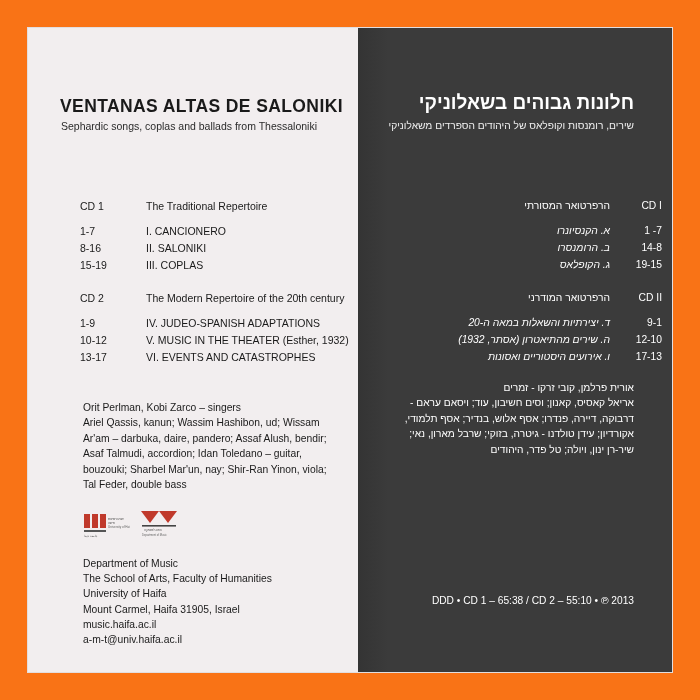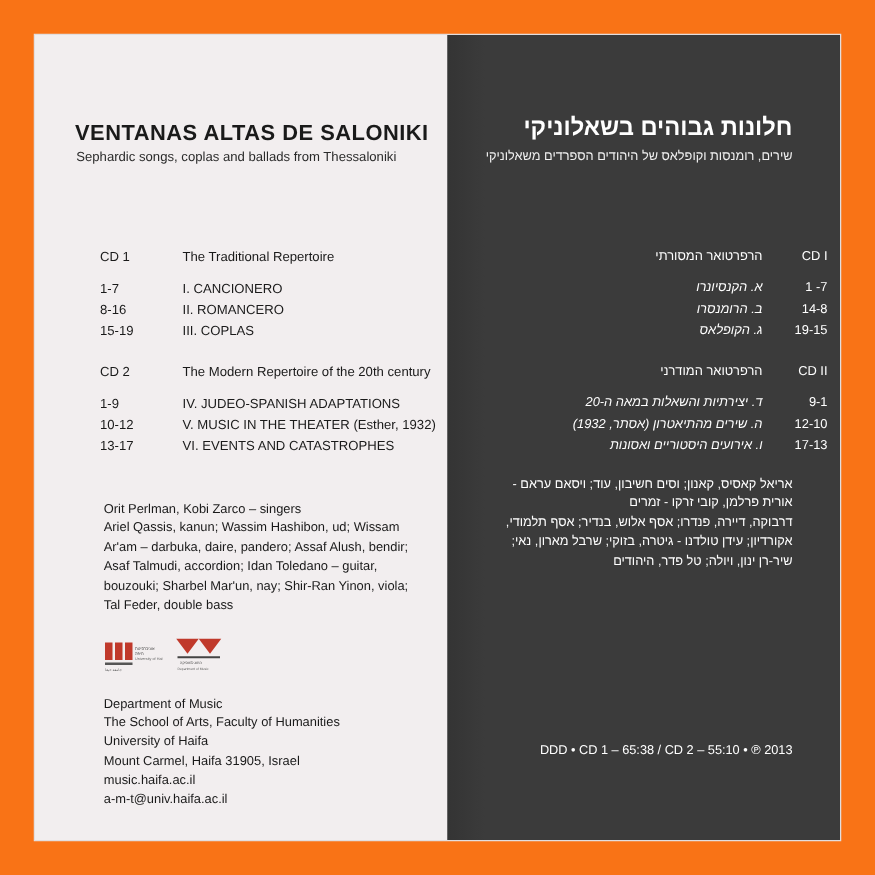--- a/index.html
+++ b/index.html
@@ -211,21 +211,21 @@
       <div class="cd-head" style="top:172px;">
         <span class="cd-label">CD 1</span>
         <span class="cd-title">The Traditional Repertoire</span>
       </div>
       <div class="track-row" style="top:197px;">
         <span class="trk-range">1-7</span>
         <span class="trk-name">I. CANCIONERO</span>
       </div>
       <div class="track-row" style="top:214px;">
         <span class="trk-range">8-16</span>
-        <span class="trk-name">II. ROMANCERO</span>
+        <span class="trk-name">II. SALONIKI</span>
       </div>
       <div class="track-row" style="top:231px;">
         <span class="trk-range">15-19</span>
         <span class="trk-name">III. COPLAS</span>
       </div>
 
       <div class="cd-head" style="top:264px;">
         <span class="cd-label">CD 2</span>
         <span class="cd-title">The Modern Repertoire of the 20th century</span>
       </div>
@@ -316,22 +316,22 @@
       <div class="r-track-row" style="top:306px; right:0; left:0;">
         <span class="r-trk-name">ה. שירים מהתיאטרון (אסתר, 1932)</span>
         <span class="r-trk-range">12-10</span>
       </div>
       <div class="r-track-row" style="top:323px; right:0; left:0;">
         <span class="r-trk-name">ו. אירועים היסטוריים ואסונות</span>
         <span class="r-trk-range">17-13</span>
       </div>
 
       <div class="r-credits">
+        <div>אורית פרלמן, קובי זרקו - זמרים</div>
         <div>אריאל קאסיס, קאנון; וסים חשיבון, עוד; ויסאם עראם -</div>
-        <div>אורית פרלמן, קובי זרקו - זמרים</div>
         <div>דרבוקה, דיירה, פנדרו; אסף אלוש, בנדיר; אסף תלמודי,</div>
         <div>אקורדיון; עידן טולדנו - גיטרה, בזוקי; שרבל מארון, נאי;</div>
         <div>שיר-רן ינון, ויולה; טל פדר, היהודים</div>
       </div>
 
       <div class="r-footer">DDD • CD 1 – 65:38 / CD 2 – 55:10 • ℗ 2013</div>
     </div>
 
   </div>
 </div>

